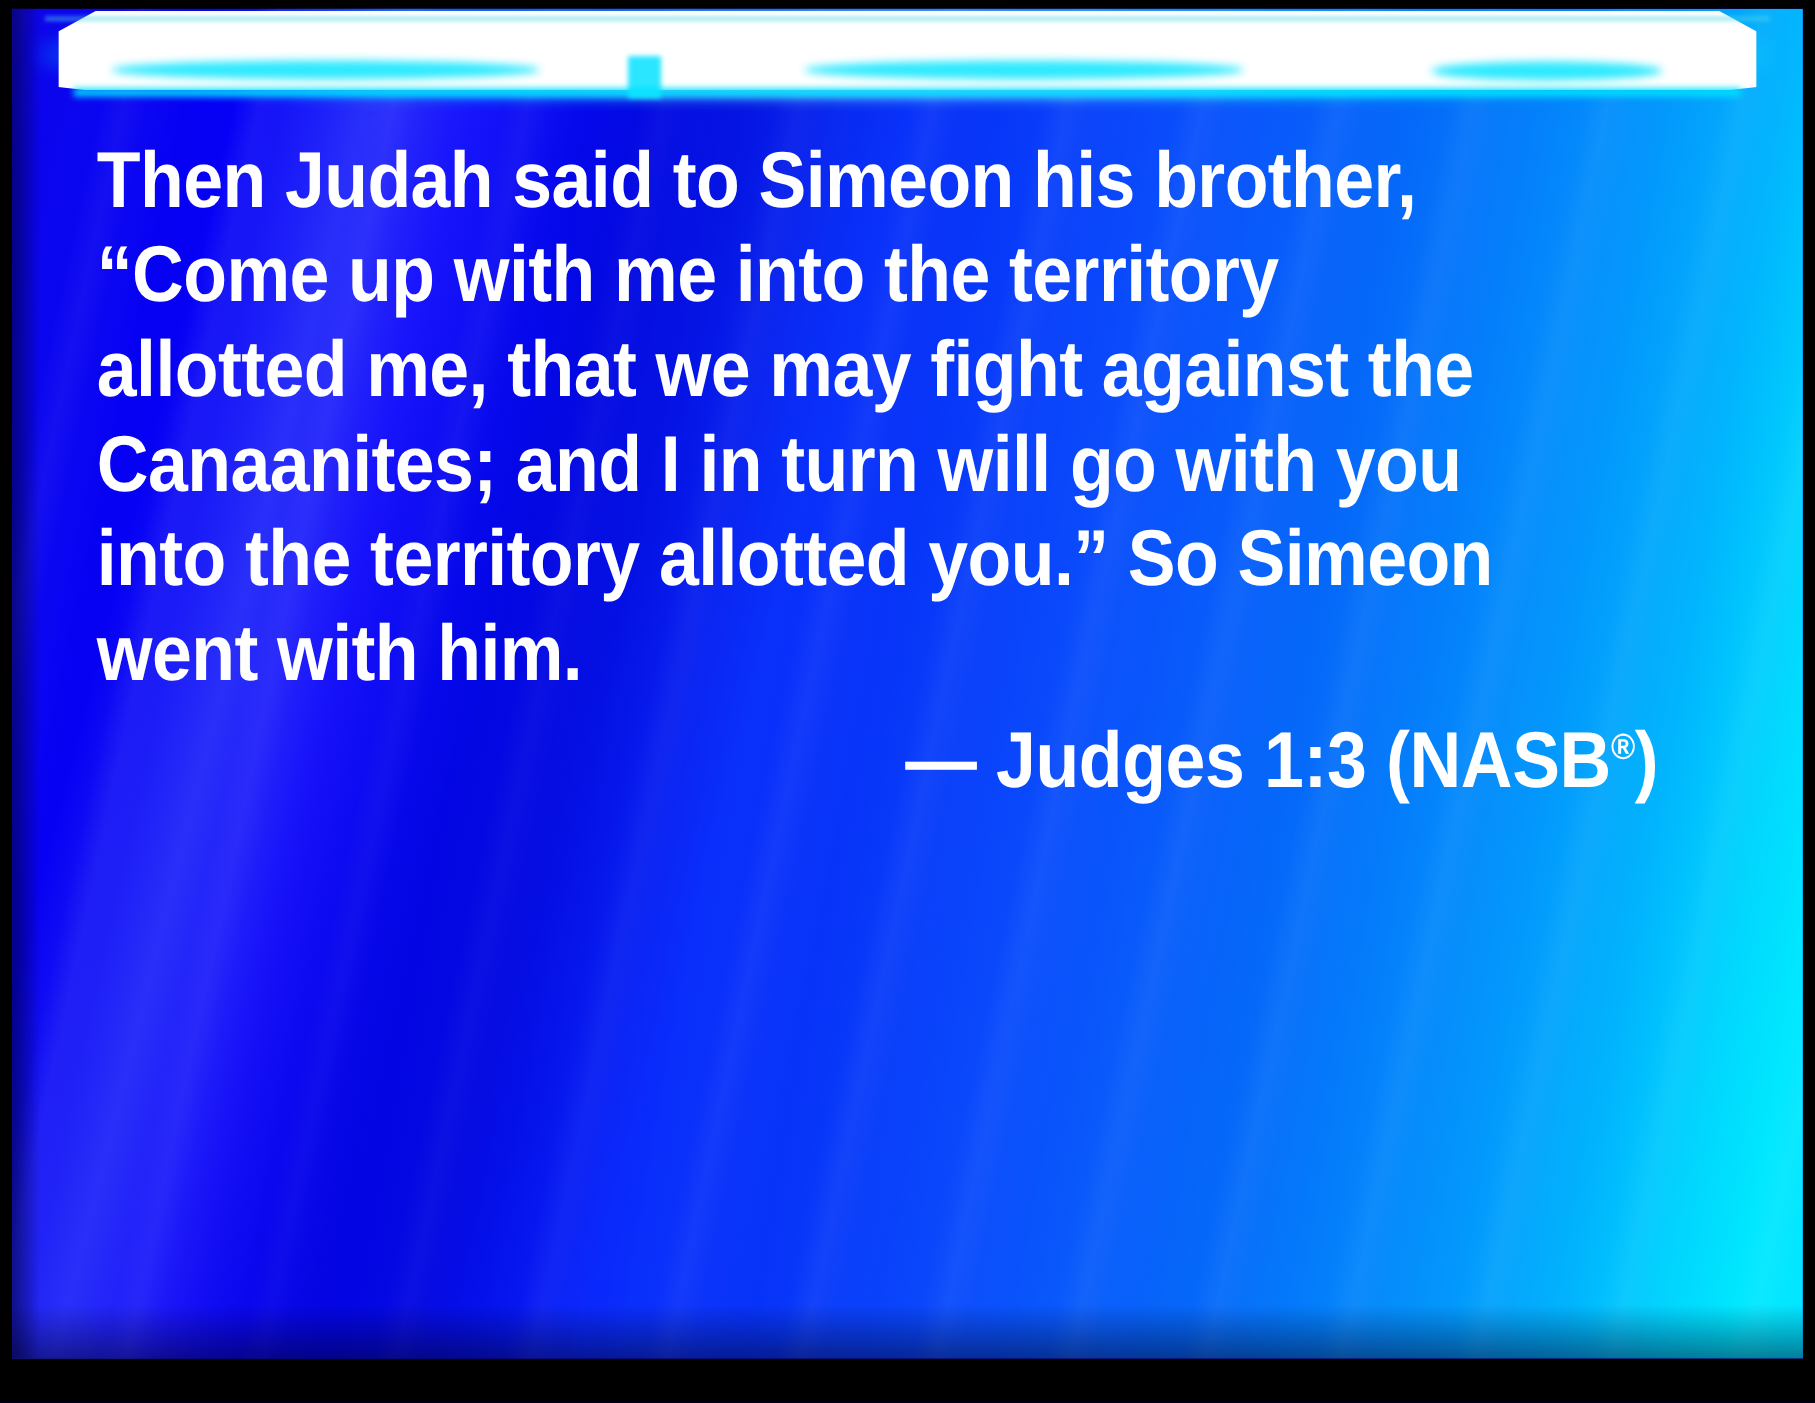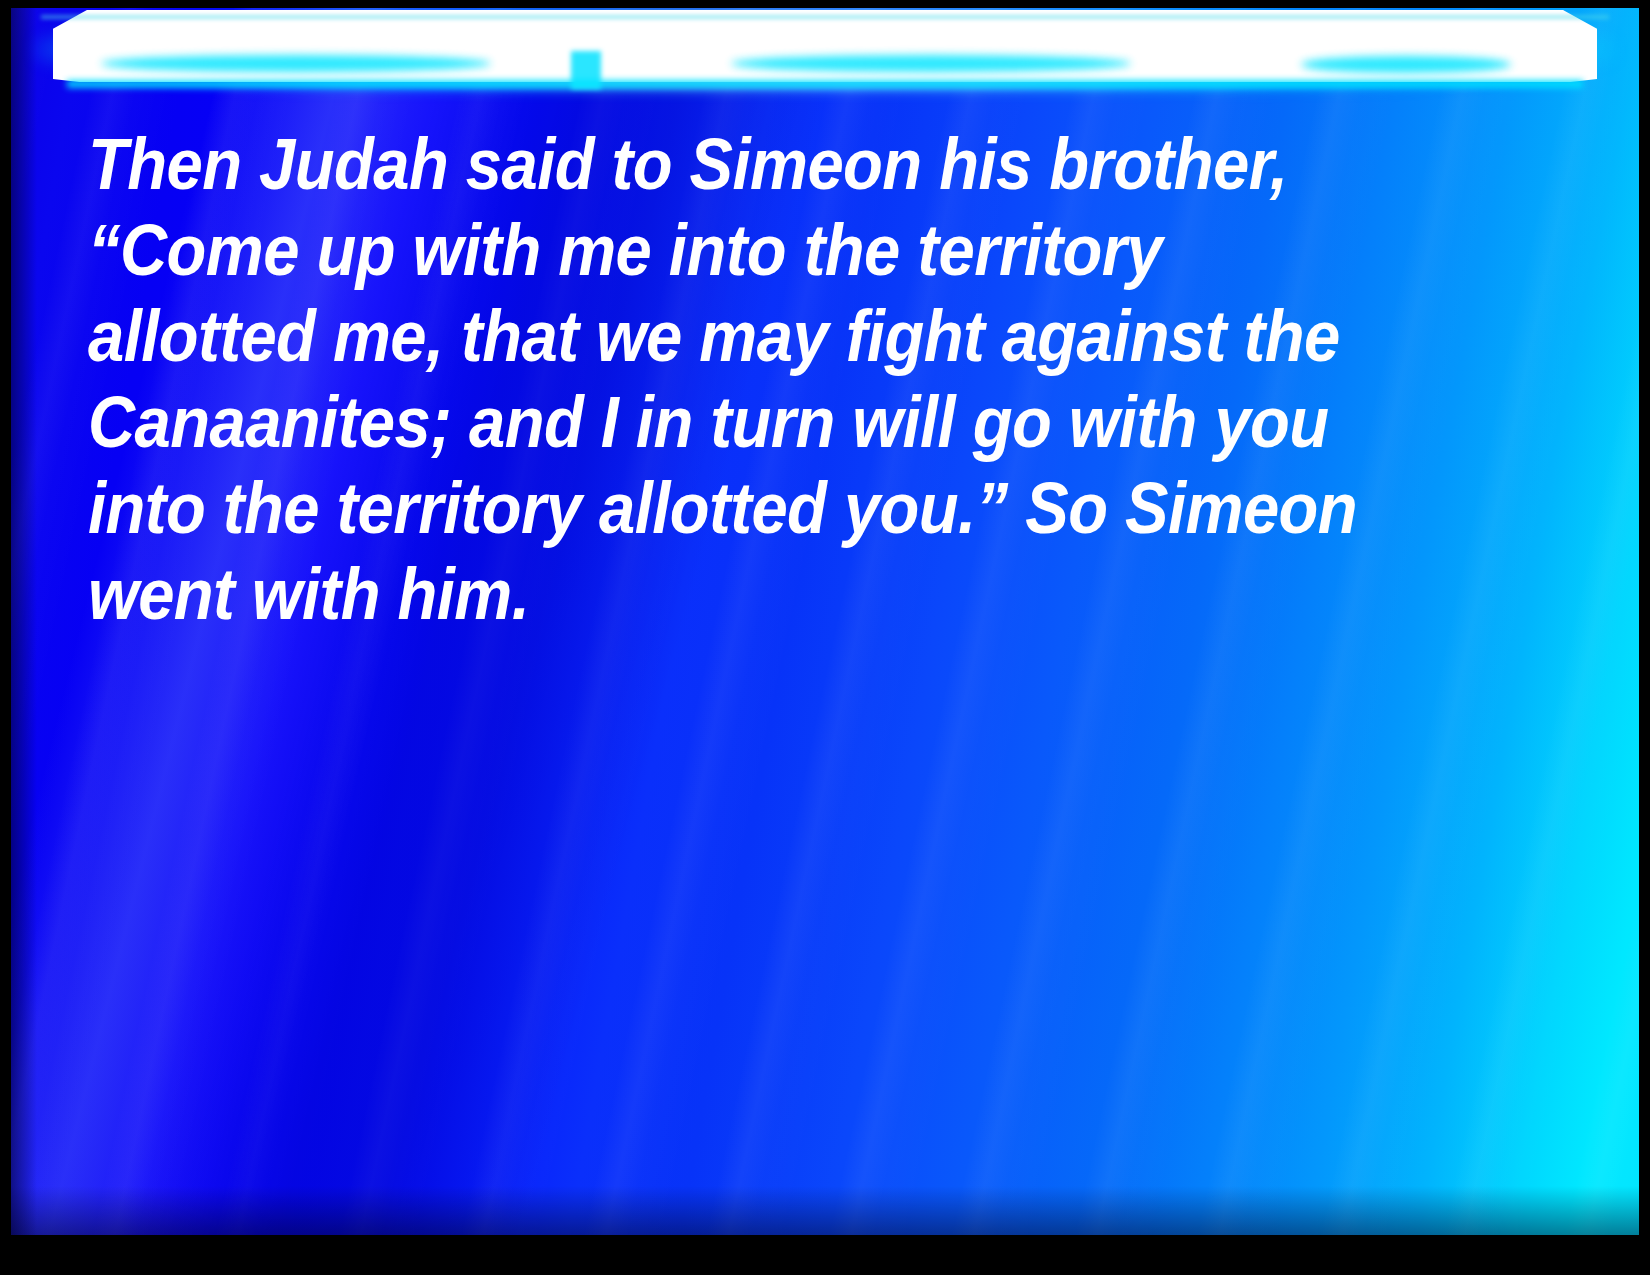--- a/index.html
+++ b/index.html
@@ -20,21 +20,20 @@
 
   
   #stage {
     position: absolute;
     left: 11px;
     top: 8px;
     width: 1628px;
     height: 1227px;
     overflow: hidden;
     background: #0a00b4;
-    font-style: italic;
   }
 
   
   .bg-base {
     position: absolute;
     inset: 0;
     background:
       linear-gradient(100deg,
         #0a00e8 0%,
         #0a06ef 4%,
@@ -256,15 +255,18 @@
 
     <div class="verse-block">
       <span class="verse-line">Then Judah said to Simeon his brother,</span>
       <span class="verse-line">“Come up with me into the territory</span>
       <span class="verse-line">allotted me, that we may fight against the</span>
       <span class="verse-line">Canaanites; and I in turn will go with you</span>
       <span class="verse-line">into the territory allotted you.” So Simeon</span>
       <span class="verse-line">went with him.</span>
     </div>
 
+    <div class="citation">
+      <span class="citation-line"><span>— Judges 1:3 (NASB</span><sup>®</sup><span>)</span></span>
+    </div>
 
   </div>
 </div>
 
 </body></html>

